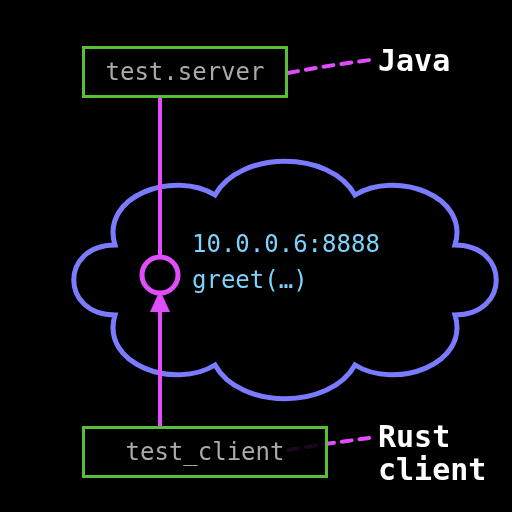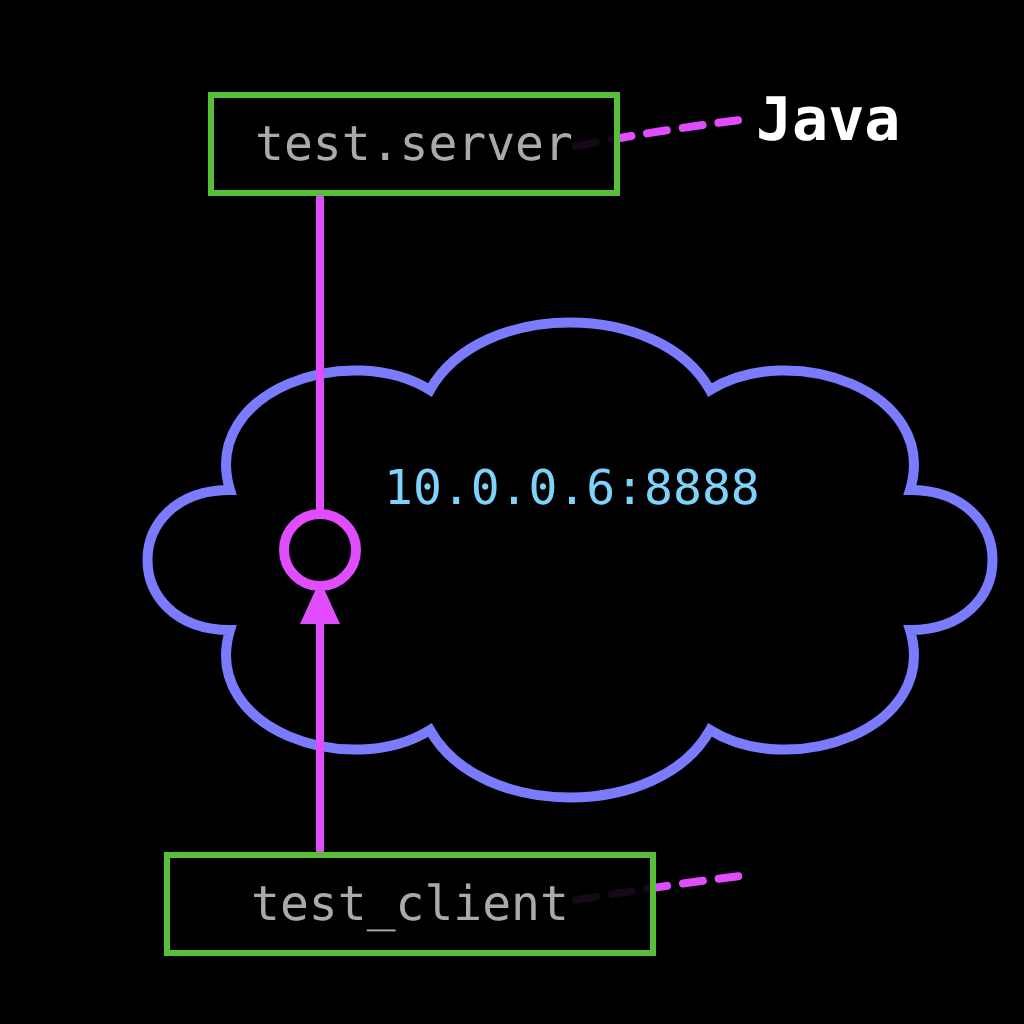--- a/index.html
+++ b/index.html
@@ -74,31 +74,33 @@
 
   <polygon points="160,290 150,312 170,312" fill="#e24cff"></polygon>
 
   <circle cx="160" cy="275" r="18" fill="#000" stroke="#e24cff" stroke-width="5"></circle>
 
   <path d="M 288 73 Q 330 65 370 60" fill="none" stroke="#e24cff" stroke-width="4" stroke-dasharray="10 8" stroke-linecap="round"></path>
 
   <path d="M 288 450 Q 330 443 370 438" fill="none" stroke="#e24cff" stroke-width="4" stroke-dasharray="10 8" stroke-linecap="round"></path>
 </svg>
 
-<div class="box" style="left:82px; top:46px; width:206px; height:52px;margin-left:22px;">
+<div class="box" style="left:82px; top:46px; width:206px; height:52px;">
   <span>test.server</span>
 </div>
 
 <div class="label" style="left:378px; top:44px;text-align:center;">
   <span>Java</span><br>
 </div>
 
 <div class="cloud-text" style="left:192px; top:226px;">
   <div>10.0.0.6:8888</div>
+  <div>greet(…)</div>
 </div>
 
 <div class="box" style="left:82px; top:426px; width:246px; height:52px;">
   <span>test_client</span>
 </div>
 
 <div class="label" style="left:378px; top:420px;">
-  <br>
+  <span>Rust</span><br>
+  <span>client</span>
 </div>
 
 </body></html>

